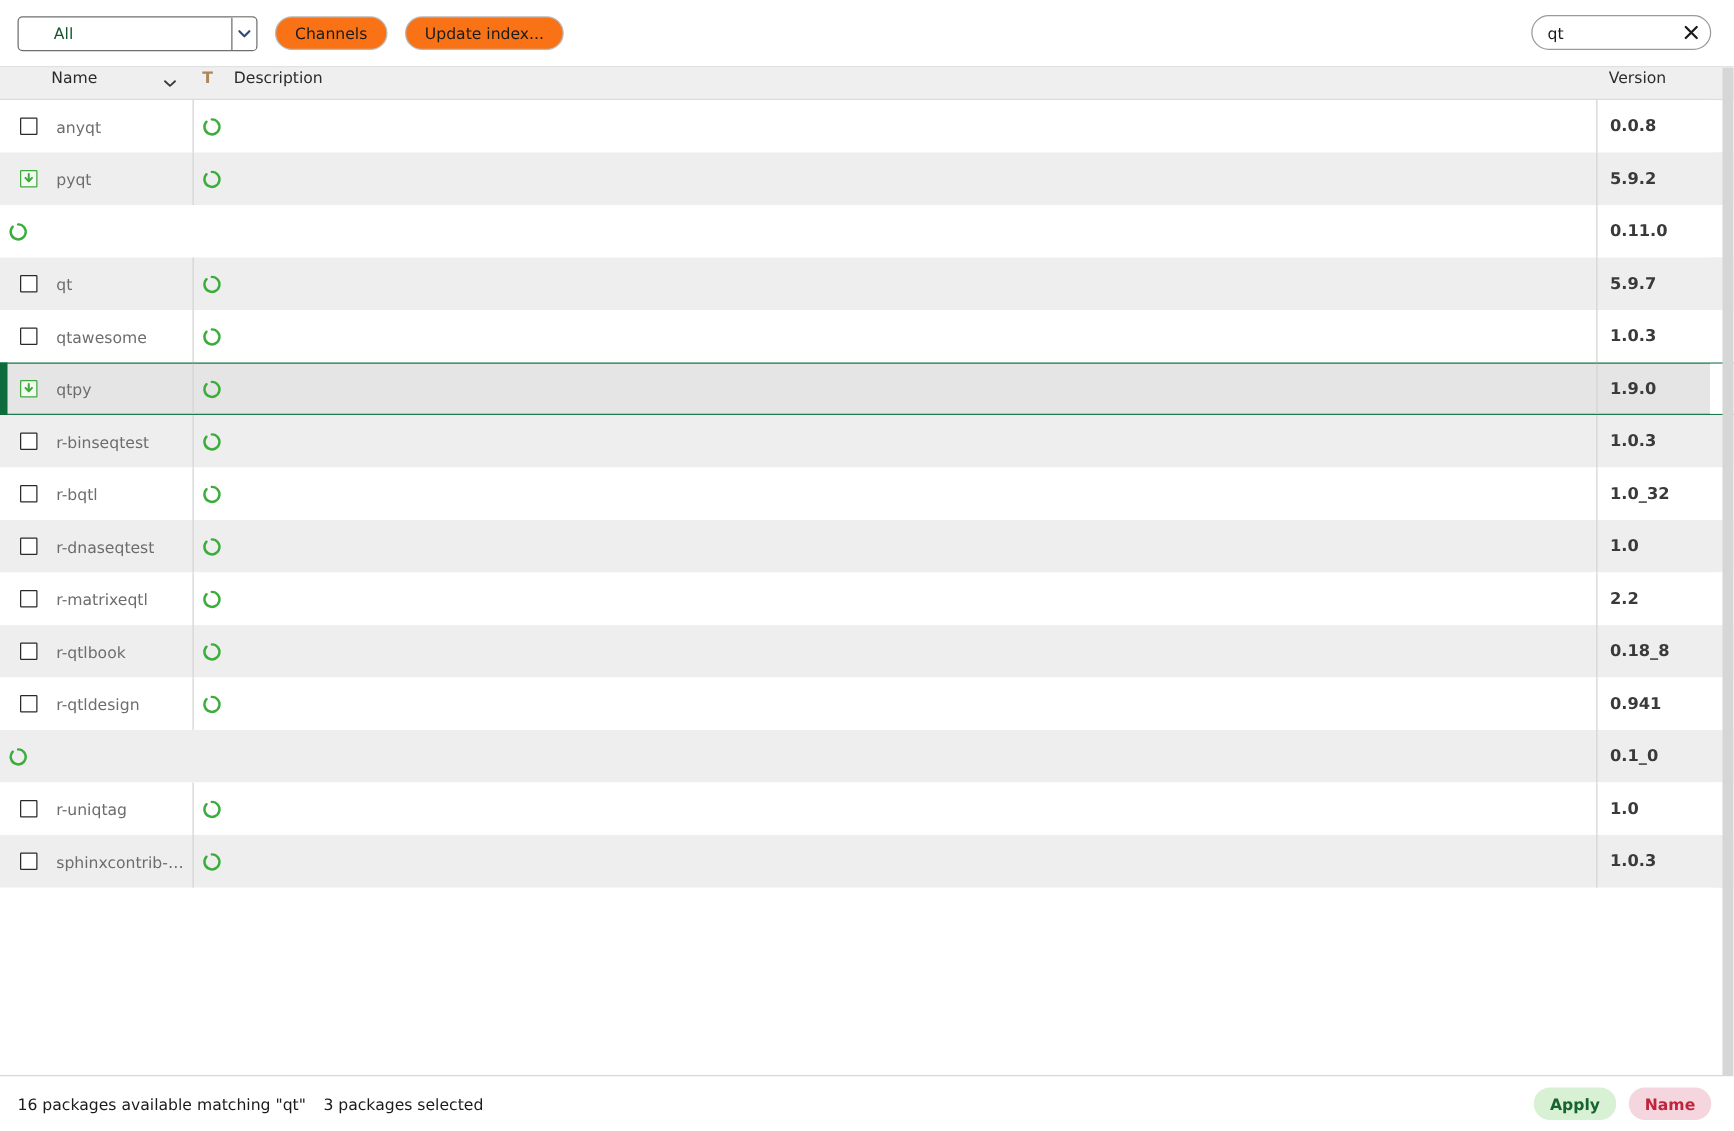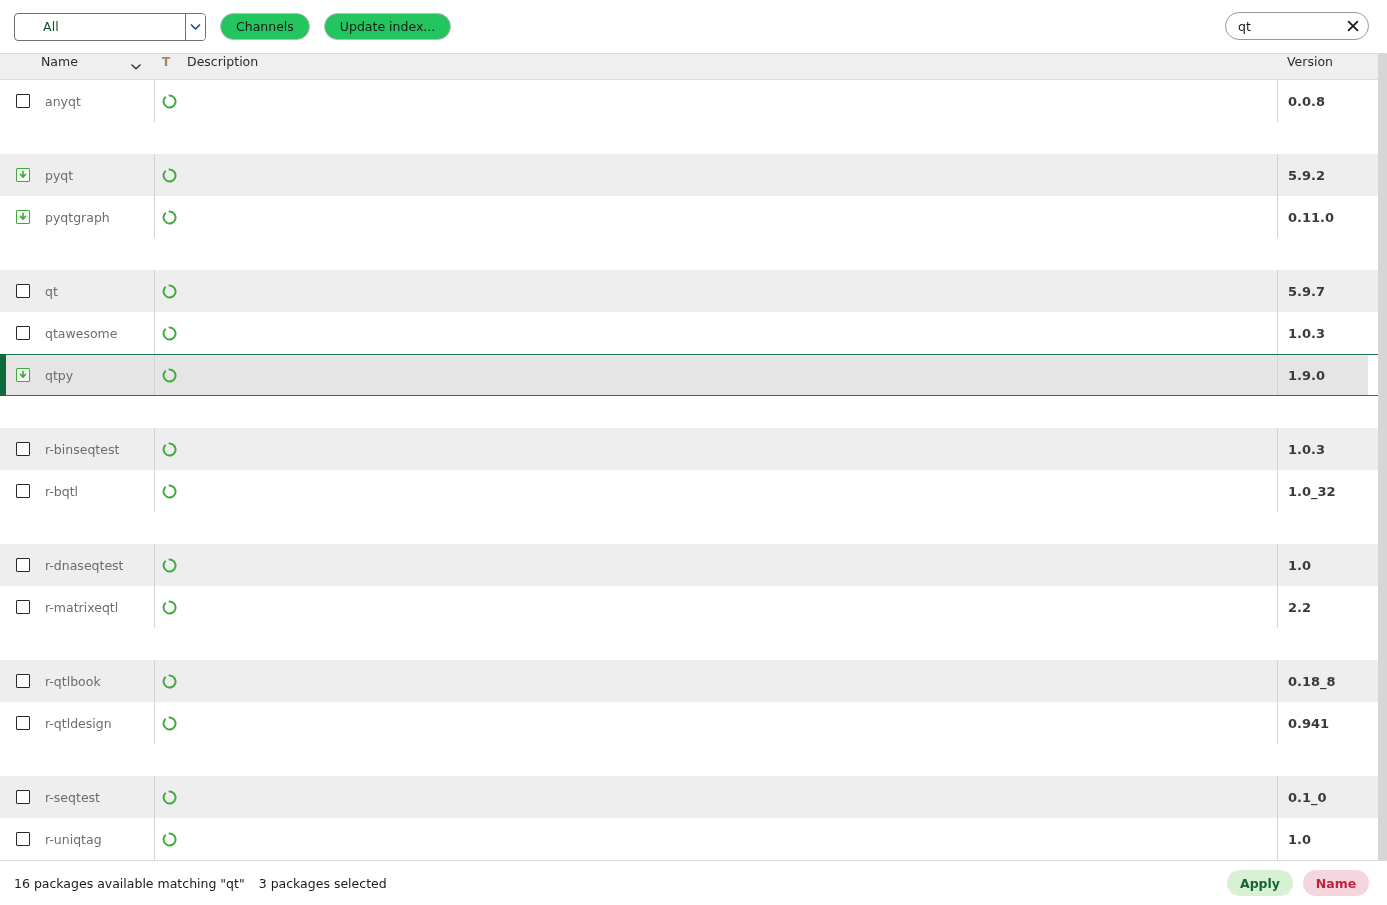--- a/index.html
+++ b/index.html
@@ -57,21 +57,21 @@
     align-items: center;
     justify-content: center;
     background: #ffffff;
   }
   .combo-arrow svg { display: block; }
 
   .btn-pill {
     height: 27px;
     border: 1px solid #b9b9b9;
     border-radius: 14px;
-    background: #22c55e;
+    background: #f97316;
     font-family: "DejaVu Sans", sans-serif;
     font-size: 12.5px;
     color: #1b1b1b;
     padding: 0 15px;
     margin-left: 14px;
     cursor: pointer;
     white-space: nowrap;
     display: inline-flex;
     align-items: center;
   }
@@ -157,21 +157,21 @@
     background: #ffffff;
   }
 
   .row {
     height: 42px;
     display: flex;
     align-items: flex-start;
     position: relative;
     background: #ffffff;
   }
-  .row.alt { background: #eeeeee; margin-top: 32px; }
+  .row.alt { background: #eeeeee; }
   .row.selected {
     border-top: 1px solid #1d7a4f;
     border-bottom: 1px solid #1d7a4f;
     background: #e5e5e5;
   }
   .row.selected .sel-bar {
     position: absolute;
     left: 0; top: -1px; bottom: -1px;
     width: 6px;
     background: #0f6b3c;
@@ -371,213 +371,201 @@
               </svg>
             </span>
             <span></span>
           </div>
           <div class="cell-version">
             <span>5.9.2</span>
           </div>
           <div class="cell-scrollgap"></div>
         </div>
         <div class="row">
+          <div class="cell-desc">
+            <span>
+              <svg class="spinner" viewBox="0 0 16 16" aria-hidden="true">
+                <path d="M8 1.6 A6.4 6.4 0 1 1 3.4 3.6" stroke="#3aad3a" stroke-width="2.1" fill="none" stroke-linecap="round"></path>
+              </svg>
+            </span>
+            <span></span>
+          </div>
+          <div class="cell-version">
+            <span>0.11.0</span>
+          </div>
+          <div class="cell-scrollgap"></div>
+        </div>
+        <div class="row alt">
+          <div class="cell-name">
+            <span class="pkg-checkbox"></span>
+            <span class="pkg-name">qt</span>
+          </div>
+          <div class="cell-desc">
+            <span>
+              <svg class="spinner" viewBox="0 0 16 16" aria-hidden="true">
+                <path d="M8 1.6 A6.4 6.4 0 1 1 3.4 3.6" stroke="#3aad3a" stroke-width="2.1" fill="none" stroke-linecap="round"></path>
+              </svg>
+            </span>
+            <span></span>
+          </div>
+          <div class="cell-version">
+            <span>5.9.7</span>
+          </div>
+          <div class="cell-scrollgap"></div>
+        </div>
+        <div class="row">
+          <div class="cell-name">
+            <span class="pkg-checkbox"></span>
+            <span class="pkg-name">qtawesome</span>
+          </div>
+          <div class="cell-desc">
+            <span>
+              <svg class="spinner" viewBox="0 0 16 16" aria-hidden="true">
+                <path d="M8 1.6 A6.4 6.4 0 1 1 3.4 3.6" stroke="#3aad3a" stroke-width="2.1" fill="none" stroke-linecap="round"></path>
+              </svg>
+            </span>
+            <span></span>
+          </div>
+          <div class="cell-version">
+            <span>1.0.3</span>
+          </div>
+          <div class="cell-scrollgap"></div>
+        </div>
+        <div class="row selected">
+          <span class="sel-bar"></span>
           <div class="cell-name">
             <span class="pkg-checkbox installmark">
               <svg width="10" height="10" viewBox="0 0 10 10" aria-hidden="true">
                 <path d="M5 1.2 V6.4 M2.4 4.3 L5 7.1 L7.6 4.3" stroke="#3fa93f" stroke-width="1.6" fill="none" stroke-linecap="round" stroke-linejoin="round"></path>
               </svg>
             </span>
-            <span class="pkg-name">pyqtgraph</span>
-          </div>
-          <div class="cell-desc">
-            <span>
-              <svg class="spinner" viewBox="0 0 16 16" aria-hidden="true">
-                <path d="M8 1.6 A6.4 6.4 0 1 1 3.4 3.6" stroke="#3aad3a" stroke-width="2.1" fill="none" stroke-linecap="round"></path>
-              </svg>
-            </span>
-            <span></span>
-          </div>
-          <div class="cell-version">
-            <span>0.11.0</span>
+            <span class="pkg-name">qtpy</span>
+          </div>
+          <div class="cell-desc">
+            <span>
+              <svg class="spinner" viewBox="0 0 16 16" aria-hidden="true">
+                <path d="M8 1.6 A6.4 6.4 0 1 1 3.4 3.6" stroke="#3aad3a" stroke-width="2.1" fill="none" stroke-linecap="round"></path>
+              </svg>
+            </span>
+            <span></span>
+          </div>
+          <div class="cell-version">
+            <span>1.9.0</span>
           </div>
           <div class="cell-scrollgap"></div>
         </div>
         <div class="row alt">
           <div class="cell-name">
             <span class="pkg-checkbox"></span>
-            <span class="pkg-name">qt</span>
-          </div>
-          <div class="cell-desc">
-            <span>
-              <svg class="spinner" viewBox="0 0 16 16" aria-hidden="true">
-                <path d="M8 1.6 A6.4 6.4 0 1 1 3.4 3.6" stroke="#3aad3a" stroke-width="2.1" fill="none" stroke-linecap="round"></path>
-              </svg>
-            </span>
-            <span></span>
-          </div>
-          <div class="cell-version">
-            <span>5.9.7</span>
+            <span class="pkg-name">r-binseqtest</span>
+          </div>
+          <div class="cell-desc">
+            <span>
+              <svg class="spinner" viewBox="0 0 16 16" aria-hidden="true">
+                <path d="M8 1.6 A6.4 6.4 0 1 1 3.4 3.6" stroke="#3aad3a" stroke-width="2.1" fill="none" stroke-linecap="round"></path>
+              </svg>
+            </span>
+            <span></span>
+          </div>
+          <div class="cell-version">
+            <span>1.0.3</span>
           </div>
           <div class="cell-scrollgap"></div>
         </div>
         <div class="row">
           <div class="cell-name">
             <span class="pkg-checkbox"></span>
-            <span class="pkg-name">qtawesome</span>
-          </div>
-          <div class="cell-desc">
-            <span>
-              <svg class="spinner" viewBox="0 0 16 16" aria-hidden="true">
-                <path d="M8 1.6 A6.4 6.4 0 1 1 3.4 3.6" stroke="#3aad3a" stroke-width="2.1" fill="none" stroke-linecap="round"></path>
-              </svg>
-            </span>
-            <span></span>
-          </div>
-          <div class="cell-version">
-            <span>1.0.3</span>
-          </div>
-          <div class="cell-scrollgap"></div>
-        </div>
-        <div class="row selected">
-          <span class="sel-bar"></span>
-          <div class="cell-name">
-            <span class="pkg-checkbox installmark">
-              <svg width="10" height="10" viewBox="0 0 10 10" aria-hidden="true">
-                <path d="M5 1.2 V6.4 M2.4 4.3 L5 7.1 L7.6 4.3" stroke="#3fa93f" stroke-width="1.6" fill="none" stroke-linecap="round" stroke-linejoin="round"></path>
-              </svg>
-            </span>
-            <span class="pkg-name">qtpy</span>
-          </div>
-          <div class="cell-desc">
-            <span>
-              <svg class="spinner" viewBox="0 0 16 16" aria-hidden="true">
-                <path d="M8 1.6 A6.4 6.4 0 1 1 3.4 3.6" stroke="#3aad3a" stroke-width="2.1" fill="none" stroke-linecap="round"></path>
-              </svg>
-            </span>
-            <span></span>
-          </div>
-          <div class="cell-version">
-            <span>1.9.0</span>
+            <span class="pkg-name">r-bqtl</span>
+          </div>
+          <div class="cell-desc">
+            <span>
+              <svg class="spinner" viewBox="0 0 16 16" aria-hidden="true">
+                <path d="M8 1.6 A6.4 6.4 0 1 1 3.4 3.6" stroke="#3aad3a" stroke-width="2.1" fill="none" stroke-linecap="round"></path>
+              </svg>
+            </span>
+            <span></span>
+          </div>
+          <div class="cell-version">
+            <span>1.0_32</span>
           </div>
           <div class="cell-scrollgap"></div>
         </div>
         <div class="row alt">
           <div class="cell-name">
             <span class="pkg-checkbox"></span>
-            <span class="pkg-name">r-binseqtest</span>
-          </div>
-          <div class="cell-desc">
-            <span>
-              <svg class="spinner" viewBox="0 0 16 16" aria-hidden="true">
-                <path d="M8 1.6 A6.4 6.4 0 1 1 3.4 3.6" stroke="#3aad3a" stroke-width="2.1" fill="none" stroke-linecap="round"></path>
-              </svg>
-            </span>
-            <span></span>
-          </div>
-          <div class="cell-version">
-            <span>1.0.3</span>
+            <span class="pkg-name">r-dnaseqtest</span>
+          </div>
+          <div class="cell-desc">
+            <span>
+              <svg class="spinner" viewBox="0 0 16 16" aria-hidden="true">
+                <path d="M8 1.6 A6.4 6.4 0 1 1 3.4 3.6" stroke="#3aad3a" stroke-width="2.1" fill="none" stroke-linecap="round"></path>
+              </svg>
+            </span>
+            <span></span>
+          </div>
+          <div class="cell-version">
+            <span>1.0</span>
           </div>
           <div class="cell-scrollgap"></div>
         </div>
         <div class="row">
           <div class="cell-name">
             <span class="pkg-checkbox"></span>
-            <span class="pkg-name">r-bqtl</span>
-          </div>
-          <div class="cell-desc">
-            <span>
-              <svg class="spinner" viewBox="0 0 16 16" aria-hidden="true">
-                <path d="M8 1.6 A6.4 6.4 0 1 1 3.4 3.6" stroke="#3aad3a" stroke-width="2.1" fill="none" stroke-linecap="round"></path>
-              </svg>
-            </span>
-            <span></span>
-          </div>
-          <div class="cell-version">
-            <span>1.0_32</span>
+            <span class="pkg-name">r-matrixeqtl</span>
+          </div>
+          <div class="cell-desc">
+            <span>
+              <svg class="spinner" viewBox="0 0 16 16" aria-hidden="true">
+                <path d="M8 1.6 A6.4 6.4 0 1 1 3.4 3.6" stroke="#3aad3a" stroke-width="2.1" fill="none" stroke-linecap="round"></path>
+              </svg>
+            </span>
+            <span></span>
+          </div>
+          <div class="cell-version">
+            <span>2.2</span>
           </div>
           <div class="cell-scrollgap"></div>
         </div>
         <div class="row alt">
           <div class="cell-name">
             <span class="pkg-checkbox"></span>
-            <span class="pkg-name">r-dnaseqtest</span>
-          </div>
-          <div class="cell-desc">
-            <span>
-              <svg class="spinner" viewBox="0 0 16 16" aria-hidden="true">
-                <path d="M8 1.6 A6.4 6.4 0 1 1 3.4 3.6" stroke="#3aad3a" stroke-width="2.1" fill="none" stroke-linecap="round"></path>
-              </svg>
-            </span>
-            <span></span>
-          </div>
-          <div class="cell-version">
-            <span>1.0</span>
+            <span class="pkg-name">r-qtlbook</span>
+          </div>
+          <div class="cell-desc">
+            <span>
+              <svg class="spinner" viewBox="0 0 16 16" aria-hidden="true">
+                <path d="M8 1.6 A6.4 6.4 0 1 1 3.4 3.6" stroke="#3aad3a" stroke-width="2.1" fill="none" stroke-linecap="round"></path>
+              </svg>
+            </span>
+            <span></span>
+          </div>
+          <div class="cell-version">
+            <span>0.18_8</span>
           </div>
           <div class="cell-scrollgap"></div>
         </div>
         <div class="row">
           <div class="cell-name">
             <span class="pkg-checkbox"></span>
-            <span class="pkg-name">r-matrixeqtl</span>
-          </div>
-          <div class="cell-desc">
-            <span>
-              <svg class="spinner" viewBox="0 0 16 16" aria-hidden="true">
-                <path d="M8 1.6 A6.4 6.4 0 1 1 3.4 3.6" stroke="#3aad3a" stroke-width="2.1" fill="none" stroke-linecap="round"></path>
-              </svg>
-            </span>
-            <span></span>
-          </div>
-          <div class="cell-version">
-            <span>2.2</span>
+            <span class="pkg-name">r-qtldesign</span>
+          </div>
+          <div class="cell-desc">
+            <span>
+              <svg class="spinner" viewBox="0 0 16 16" aria-hidden="true">
+                <path d="M8 1.6 A6.4 6.4 0 1 1 3.4 3.6" stroke="#3aad3a" stroke-width="2.1" fill="none" stroke-linecap="round"></path>
+              </svg>
+            </span>
+            <span></span>
+          </div>
+          <div class="cell-version">
+            <span>0.941</span>
           </div>
           <div class="cell-scrollgap"></div>
         </div>
         <div class="row alt">
-          <div class="cell-name">
-            <span class="pkg-checkbox"></span>
-            <span class="pkg-name">r-qtlbook</span>
-          </div>
-          <div class="cell-desc">
-            <span>
-              <svg class="spinner" viewBox="0 0 16 16" aria-hidden="true">
-                <path d="M8 1.6 A6.4 6.4 0 1 1 3.4 3.6" stroke="#3aad3a" stroke-width="2.1" fill="none" stroke-linecap="round"></path>
-              </svg>
-            </span>
-            <span></span>
-          </div>
-          <div class="cell-version">
-            <span>0.18_8</span>
-          </div>
-          <div class="cell-scrollgap"></div>
-        </div>
-        <div class="row">
-          <div class="cell-name">
-            <span class="pkg-checkbox"></span>
-            <span class="pkg-name">r-qtldesign</span>
-          </div>
-          <div class="cell-desc">
-            <span>
-              <svg class="spinner" viewBox="0 0 16 16" aria-hidden="true">
-                <path d="M8 1.6 A6.4 6.4 0 1 1 3.4 3.6" stroke="#3aad3a" stroke-width="2.1" fill="none" stroke-linecap="round"></path>
-              </svg>
-            </span>
-            <span></span>
-          </div>
-          <div class="cell-version">
-            <span>0.941</span>
-          </div>
-          <div class="cell-scrollgap"></div>
-        </div>
-        <div class="row alt">
-          <div class="cell-name">
-            <span class="pkg-checkbox"></span>
-            <span class="pkg-name">r-seqtest</span>
-          </div>
           <div class="cell-desc">
             <span>
               <svg class="spinner" viewBox="0 0 16 16" aria-hidden="true">
                 <path d="M8 1.6 A6.4 6.4 0 1 1 3.4 3.6" stroke="#3aad3a" stroke-width="2.1" fill="none" stroke-linecap="round"></path>
               </svg>
             </span>
             <span></span>
           </div>
           <div class="cell-version">
             <span>0.1_0</span>

